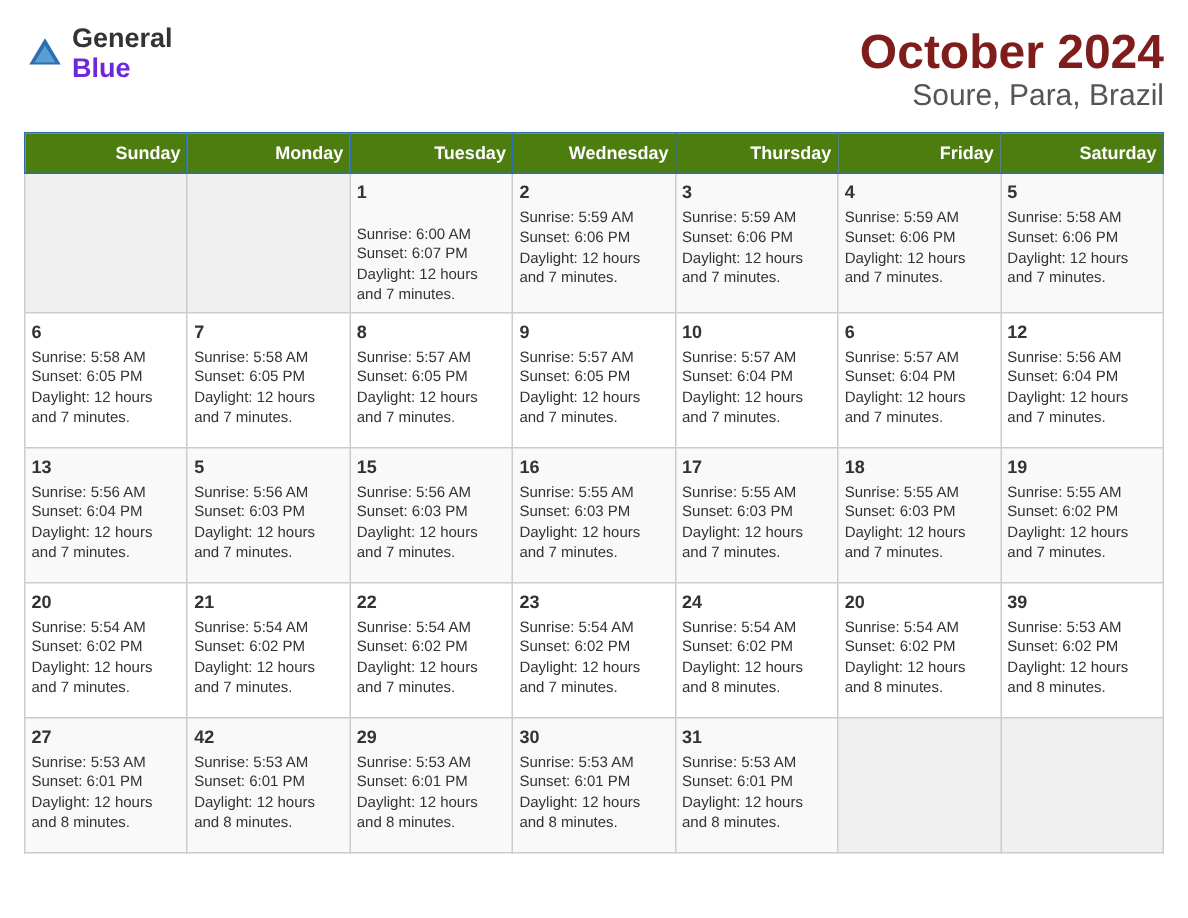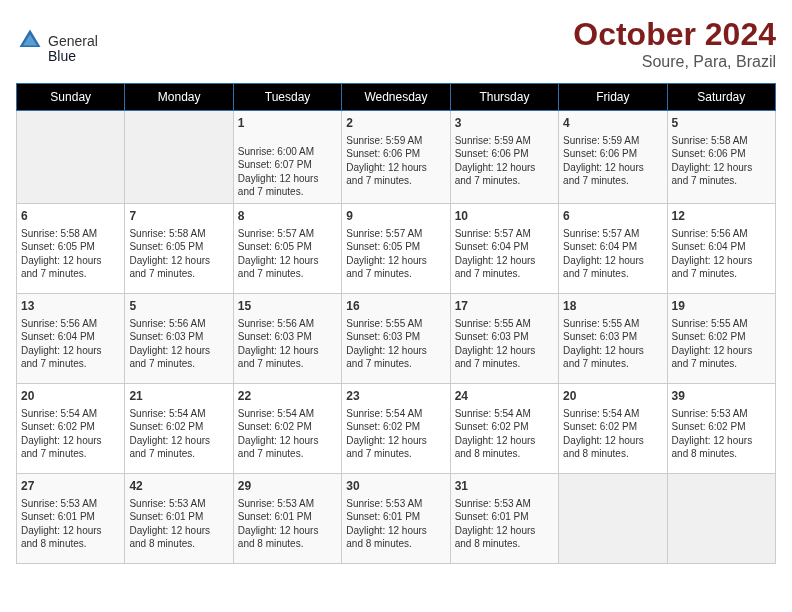--- a/index.html
+++ b/index.html
@@ -15,55 +15,54 @@
       justify-content: space-between;
       align-items: flex-start;
       margin-bottom: 12px;
     }
     .logo {
       display: flex;
       align-items: center;
       gap: 4px;
     }
     .logo-text {
-      font-size: 14px;
-      font-weight: normal;
+      font-size: 18px;
+      font-weight: bold;
       line-height: 1.1;
-      margin-top: 18px;
     }
     .logo-general { color: #333; }
-    .logo-blue { color: #0f172a; }
+    .logo-blue { color: #6d28d9; }
     .logo-icon {
       width: 28px;
       height: 28px;
     }
     .title-section {
       text-align: right;
     }
     .month-title {
       font-size: 32px;
       font-weight: bold;
       color: #7f1d1d;
     }
     .subtitle {
-      font-size: 16px;
+      font-size: 20px;
       color: #555;
     }
     .calendar-table {
       width: 100%;
       border-collapse: collapse;
       font-size: 11px;
     }
     .calendar-table thead th {
-      background-color: #000000;
+      background-color: #4d7c0f;
       color: #fff;
       padding: 6px 4px;
-      text-align: center;
+      text-align: right;
       font-size: 12px;
-      font-weight: normal;
+      font-weight: bold;
       border: 1px solid #2c6fad;
     }
     .calendar-table tbody td {
       border: 1px solid #ccc;
       vertical-align: top;
       padding: 4px 4px;
       width: 14.28%;
       min-height: 80px;
       height: 90px;
       color: #333;

